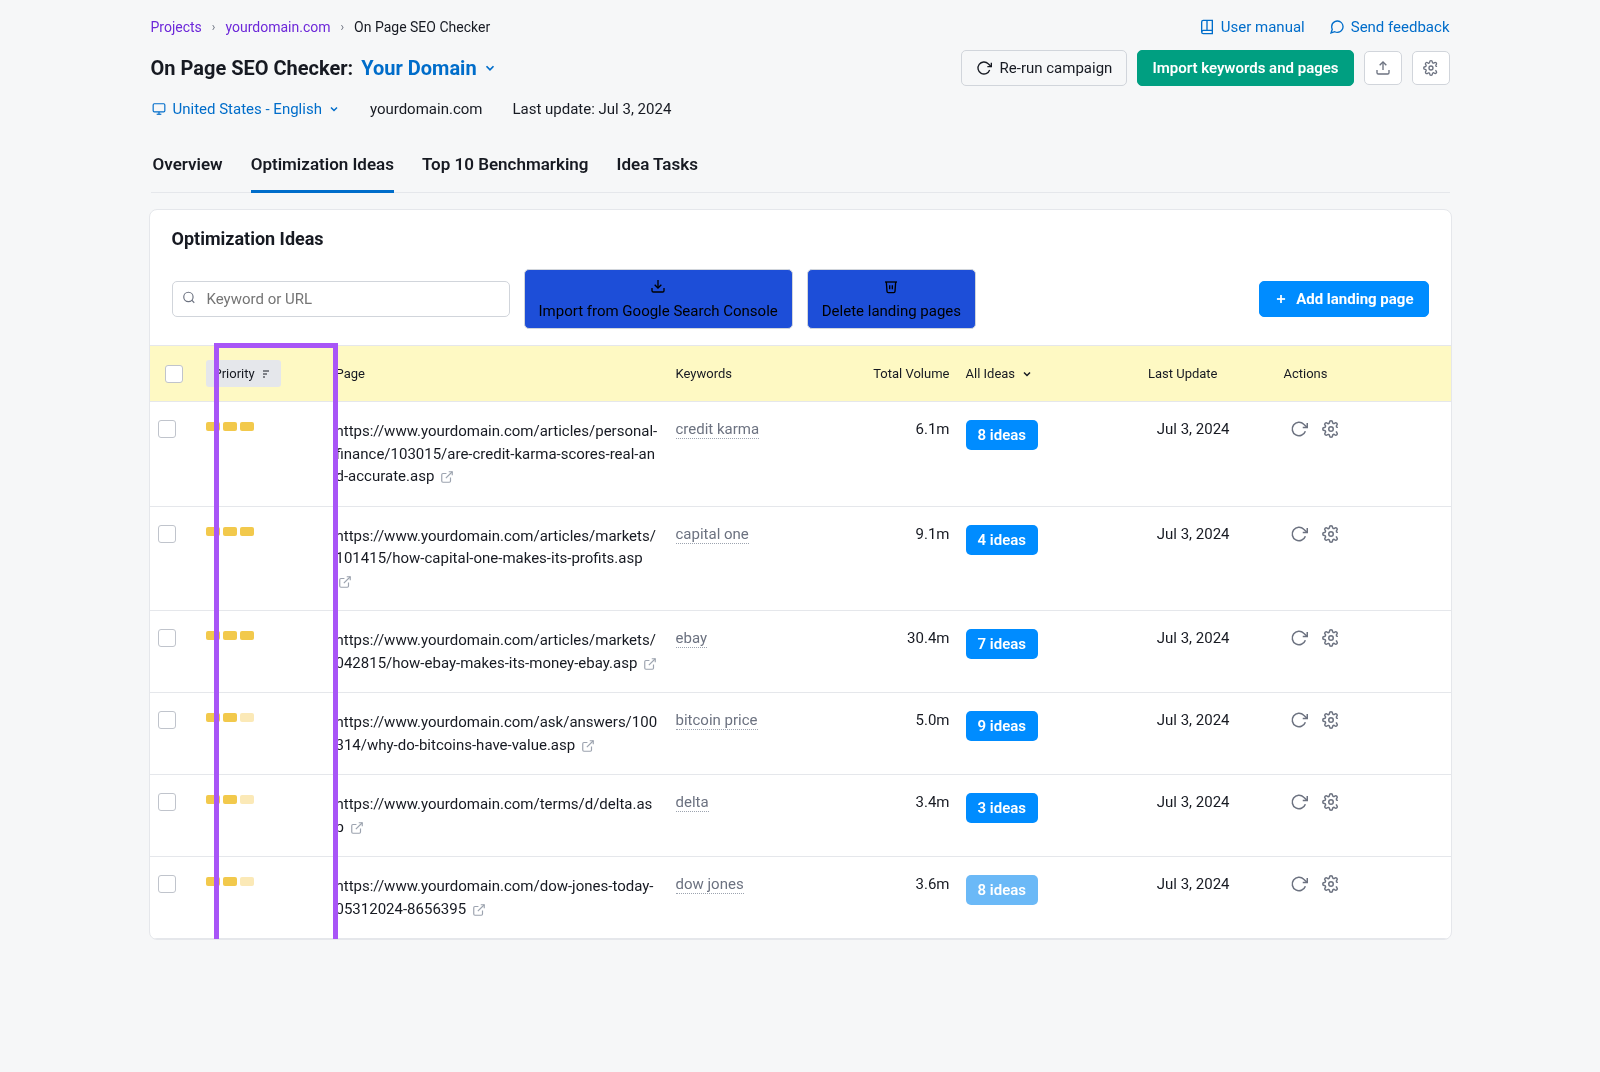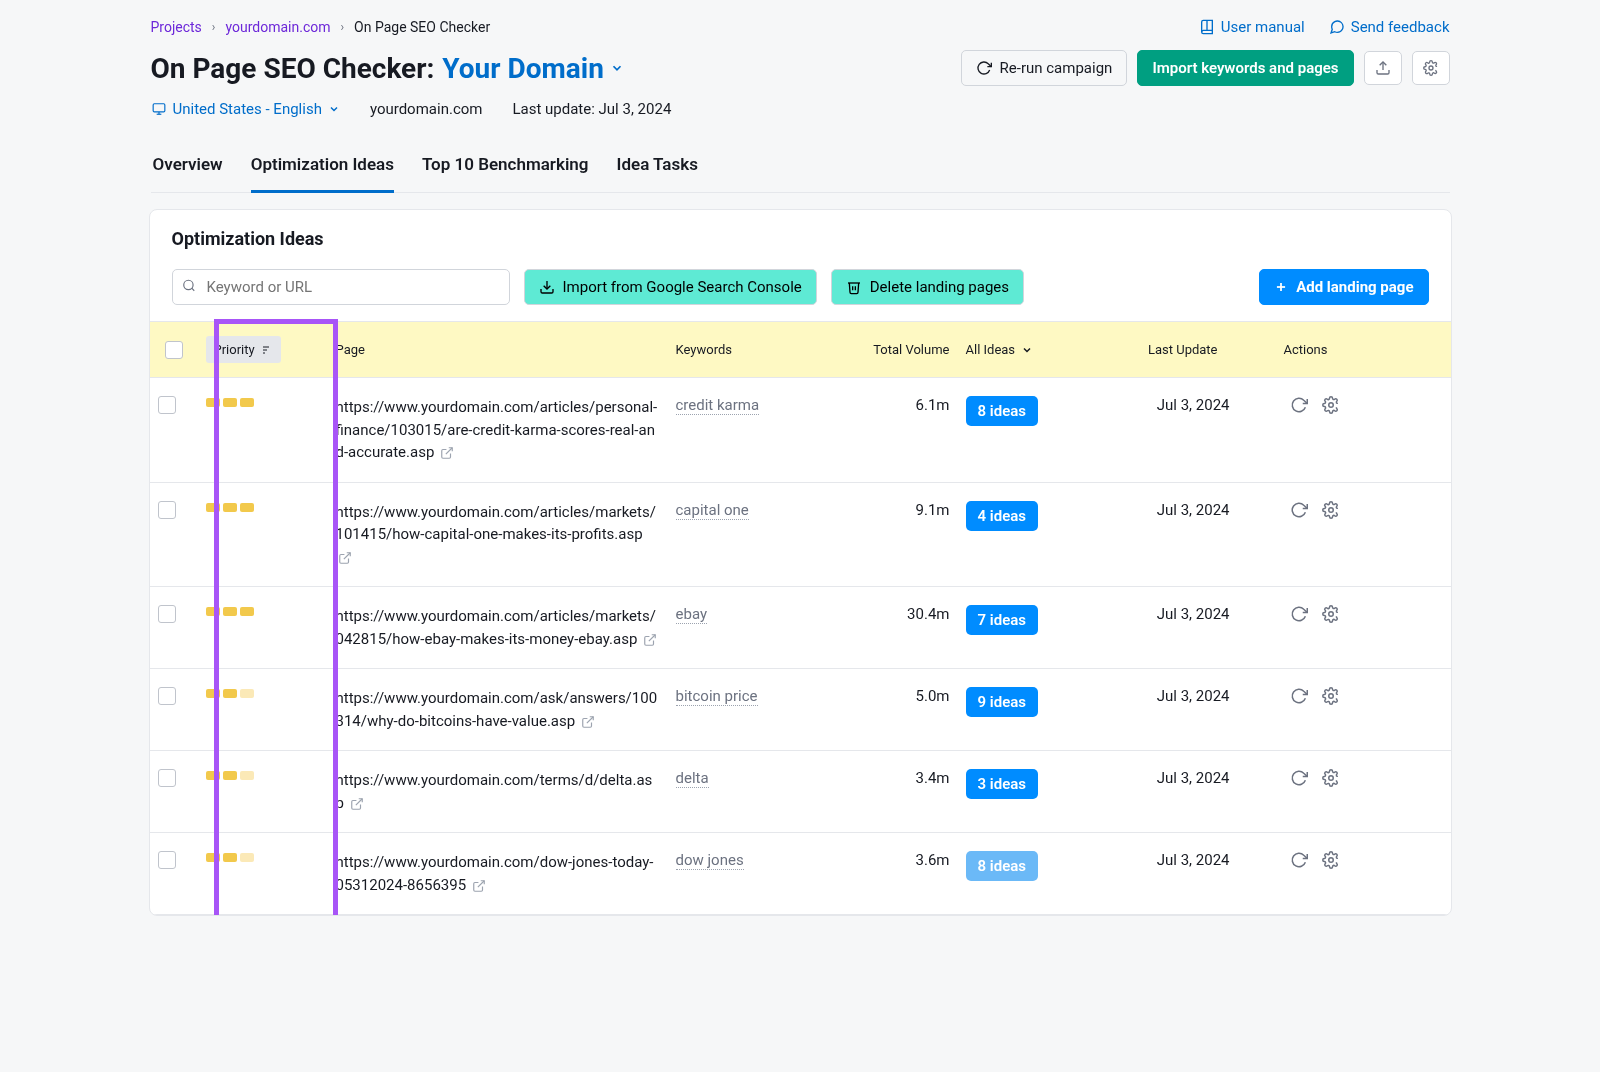--- a/index.html
+++ b/index.html
@@ -27,21 +27,21 @@
 .breadcrumbs a { color: #6d28d9; text-decoration: none; }
 .top-links { display: flex; gap: 24px; align-items: center; }
 .top-links a { color: #006dca; text-decoration: none; font-size: 15px; display: flex; align-items: center; gap: 6px;}
 .title-row {
   display: flex;
   justify-content: space-between;
   align-items: center;
   margin-top: 14px;
 }
 .title-row h1 {
-  font-size: 28px;
+  font-size: 20px;
   font-weight: 700;
   display: flex;
   align-items: center;
   gap: 8px;
 }
 .title-row .domain { color: #006dca; font-weight: 700; display: flex; align-items: center; gap: 6px;}
 .title-actions { display: flex; gap: 10px; align-items: center;}
 .btn {
   display: inline-flex;
   align-items: center;
@@ -107,21 +107,21 @@
 }
 .search-box input {
   width: 100%;
   padding: 8px 12px 8px 34px;
   border: 1px solid #d1d5db;
   border-radius: 5px;
   font-size: 15px;
   font-family: inherit;
 }
 .search-box .icon { position: absolute; left: 10px; top: 50%; transform: translateY(-50%); color: #6c7280;}
-.btn.outline { background: #5eead4; }
+.btn.outline { background: #1d4ed8; flex-direction: column; }
 .btn.blue { background: #008cff; color: #fff; border-color: #008cff; font-weight: 700;}
 .spacer { flex: 1; }
 
 .table { width: 100%; }
 .thead {
   display: grid;
   grid-template-columns: 48px 130px 340px 170px 120px 120px 160px 110px;
   align-items: center;
   background: #fef9c3;
   border-top: 1px solid #e5e7eb;

